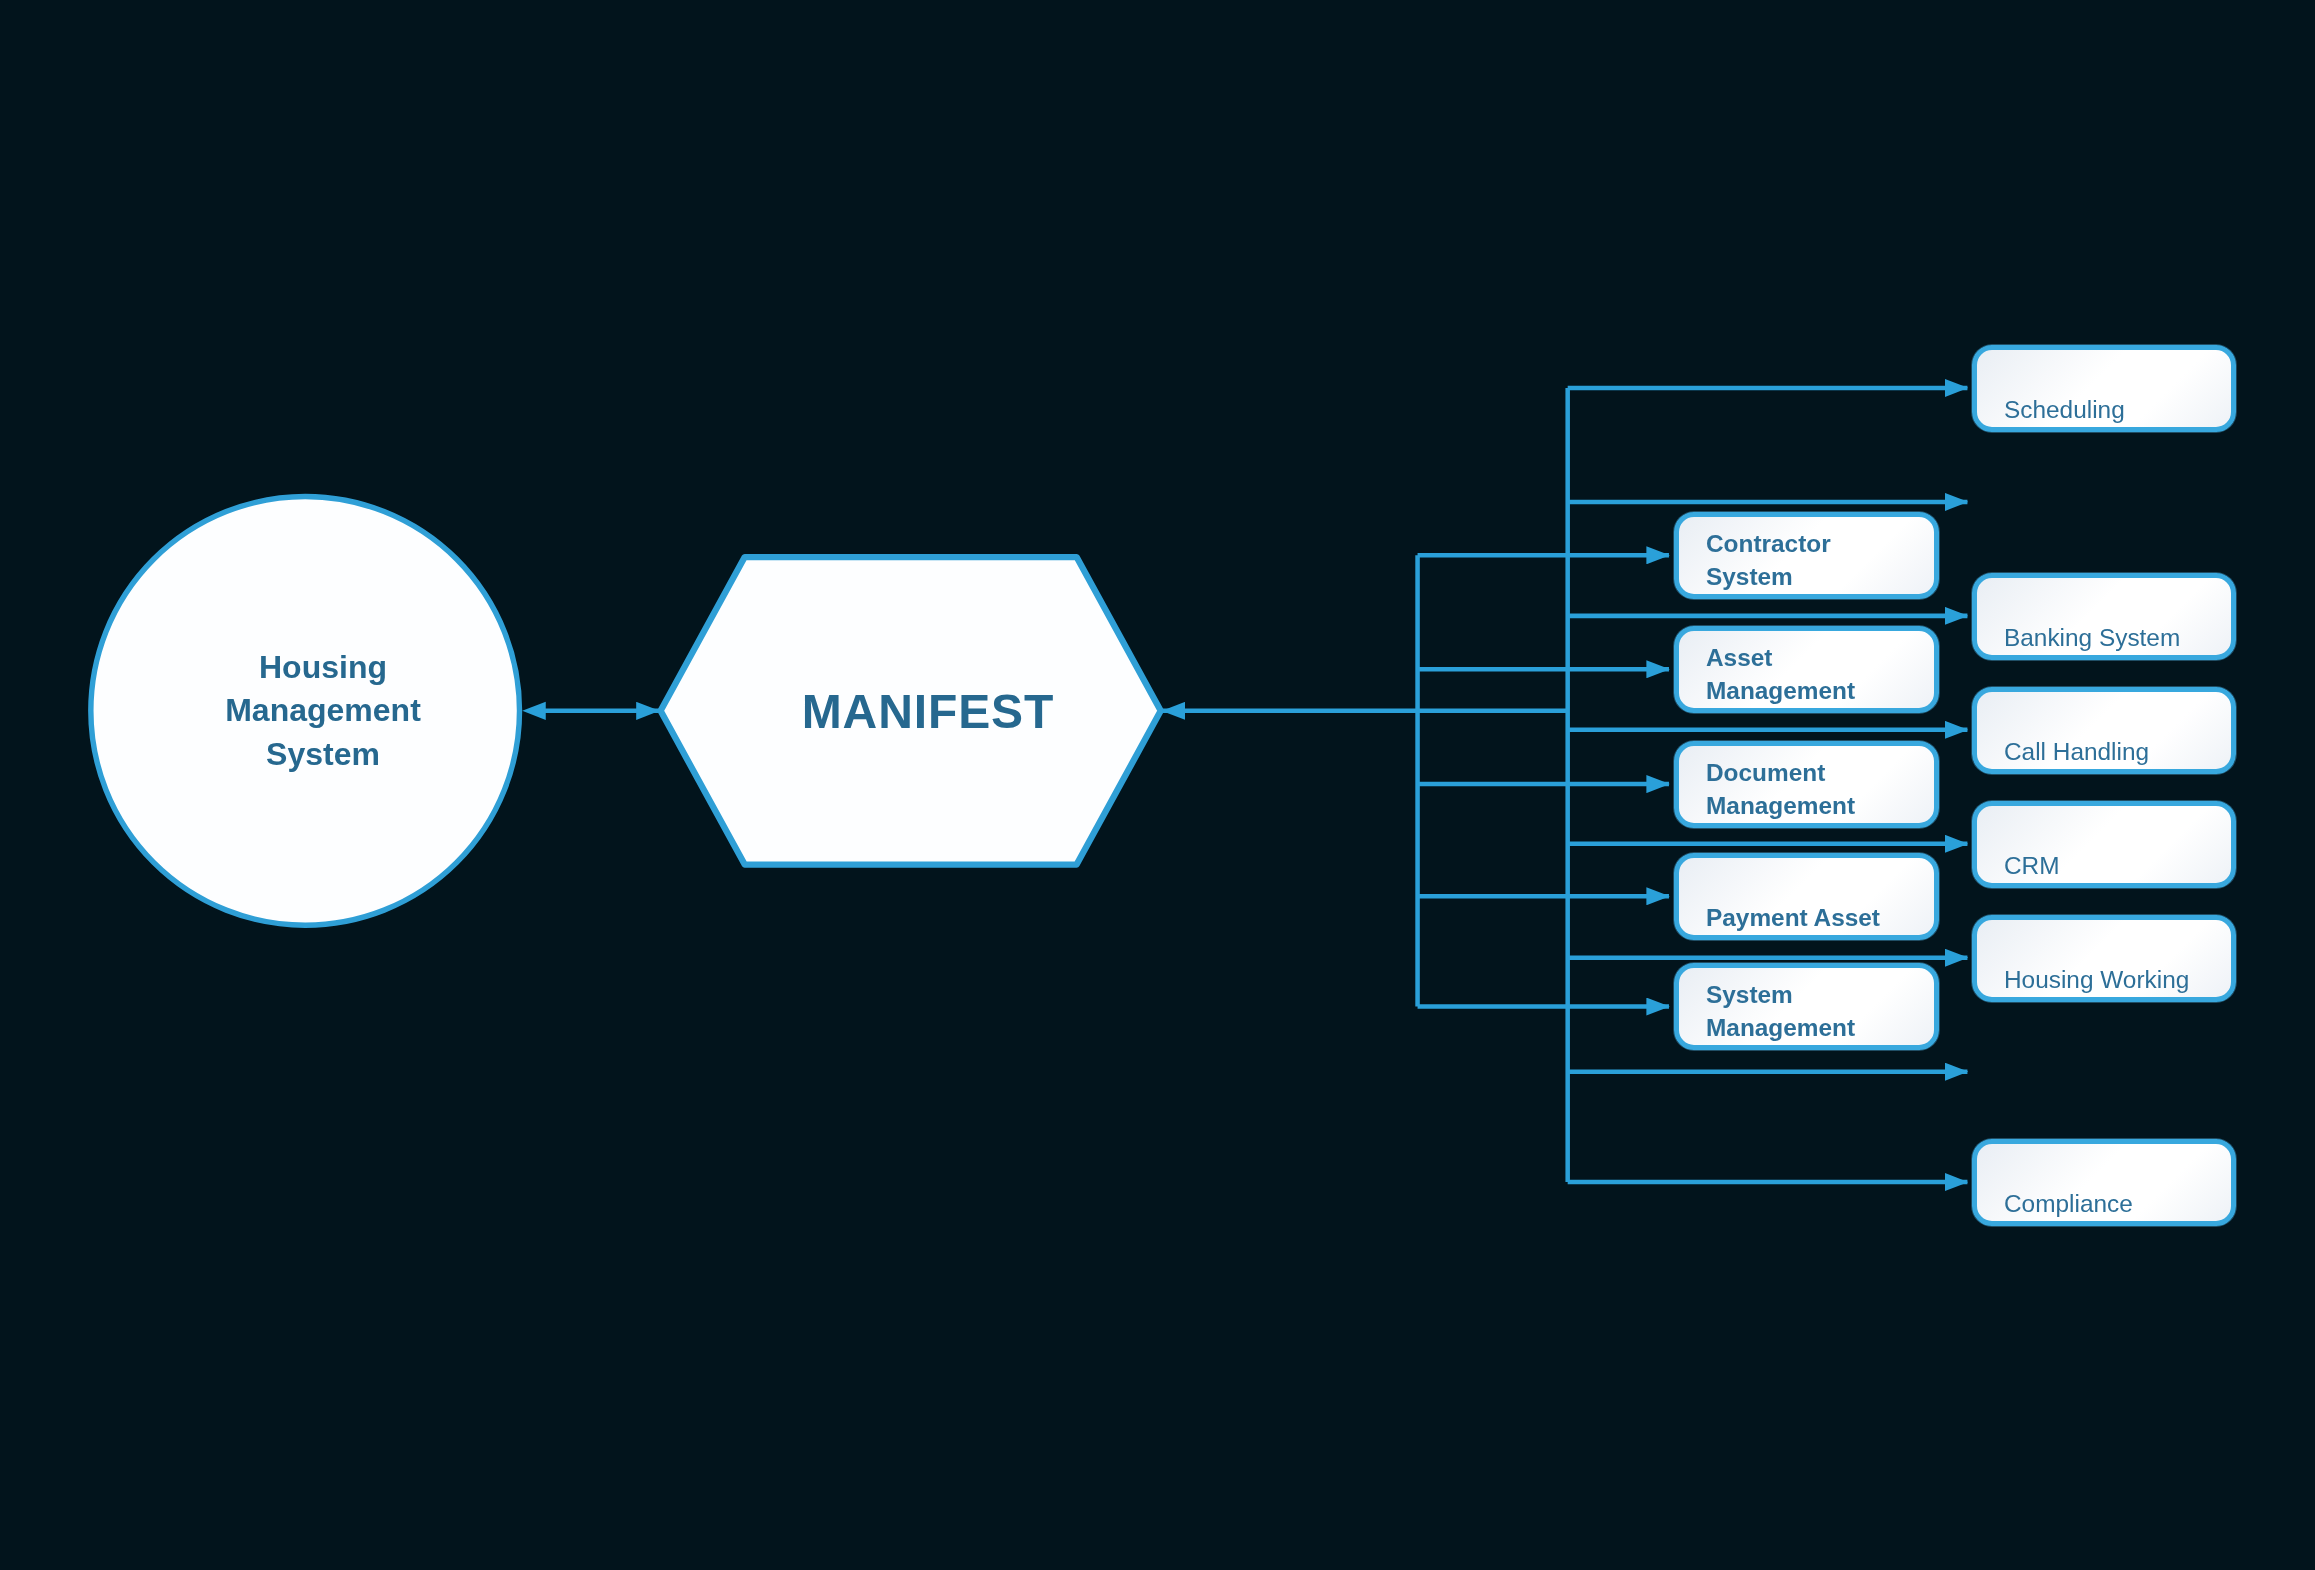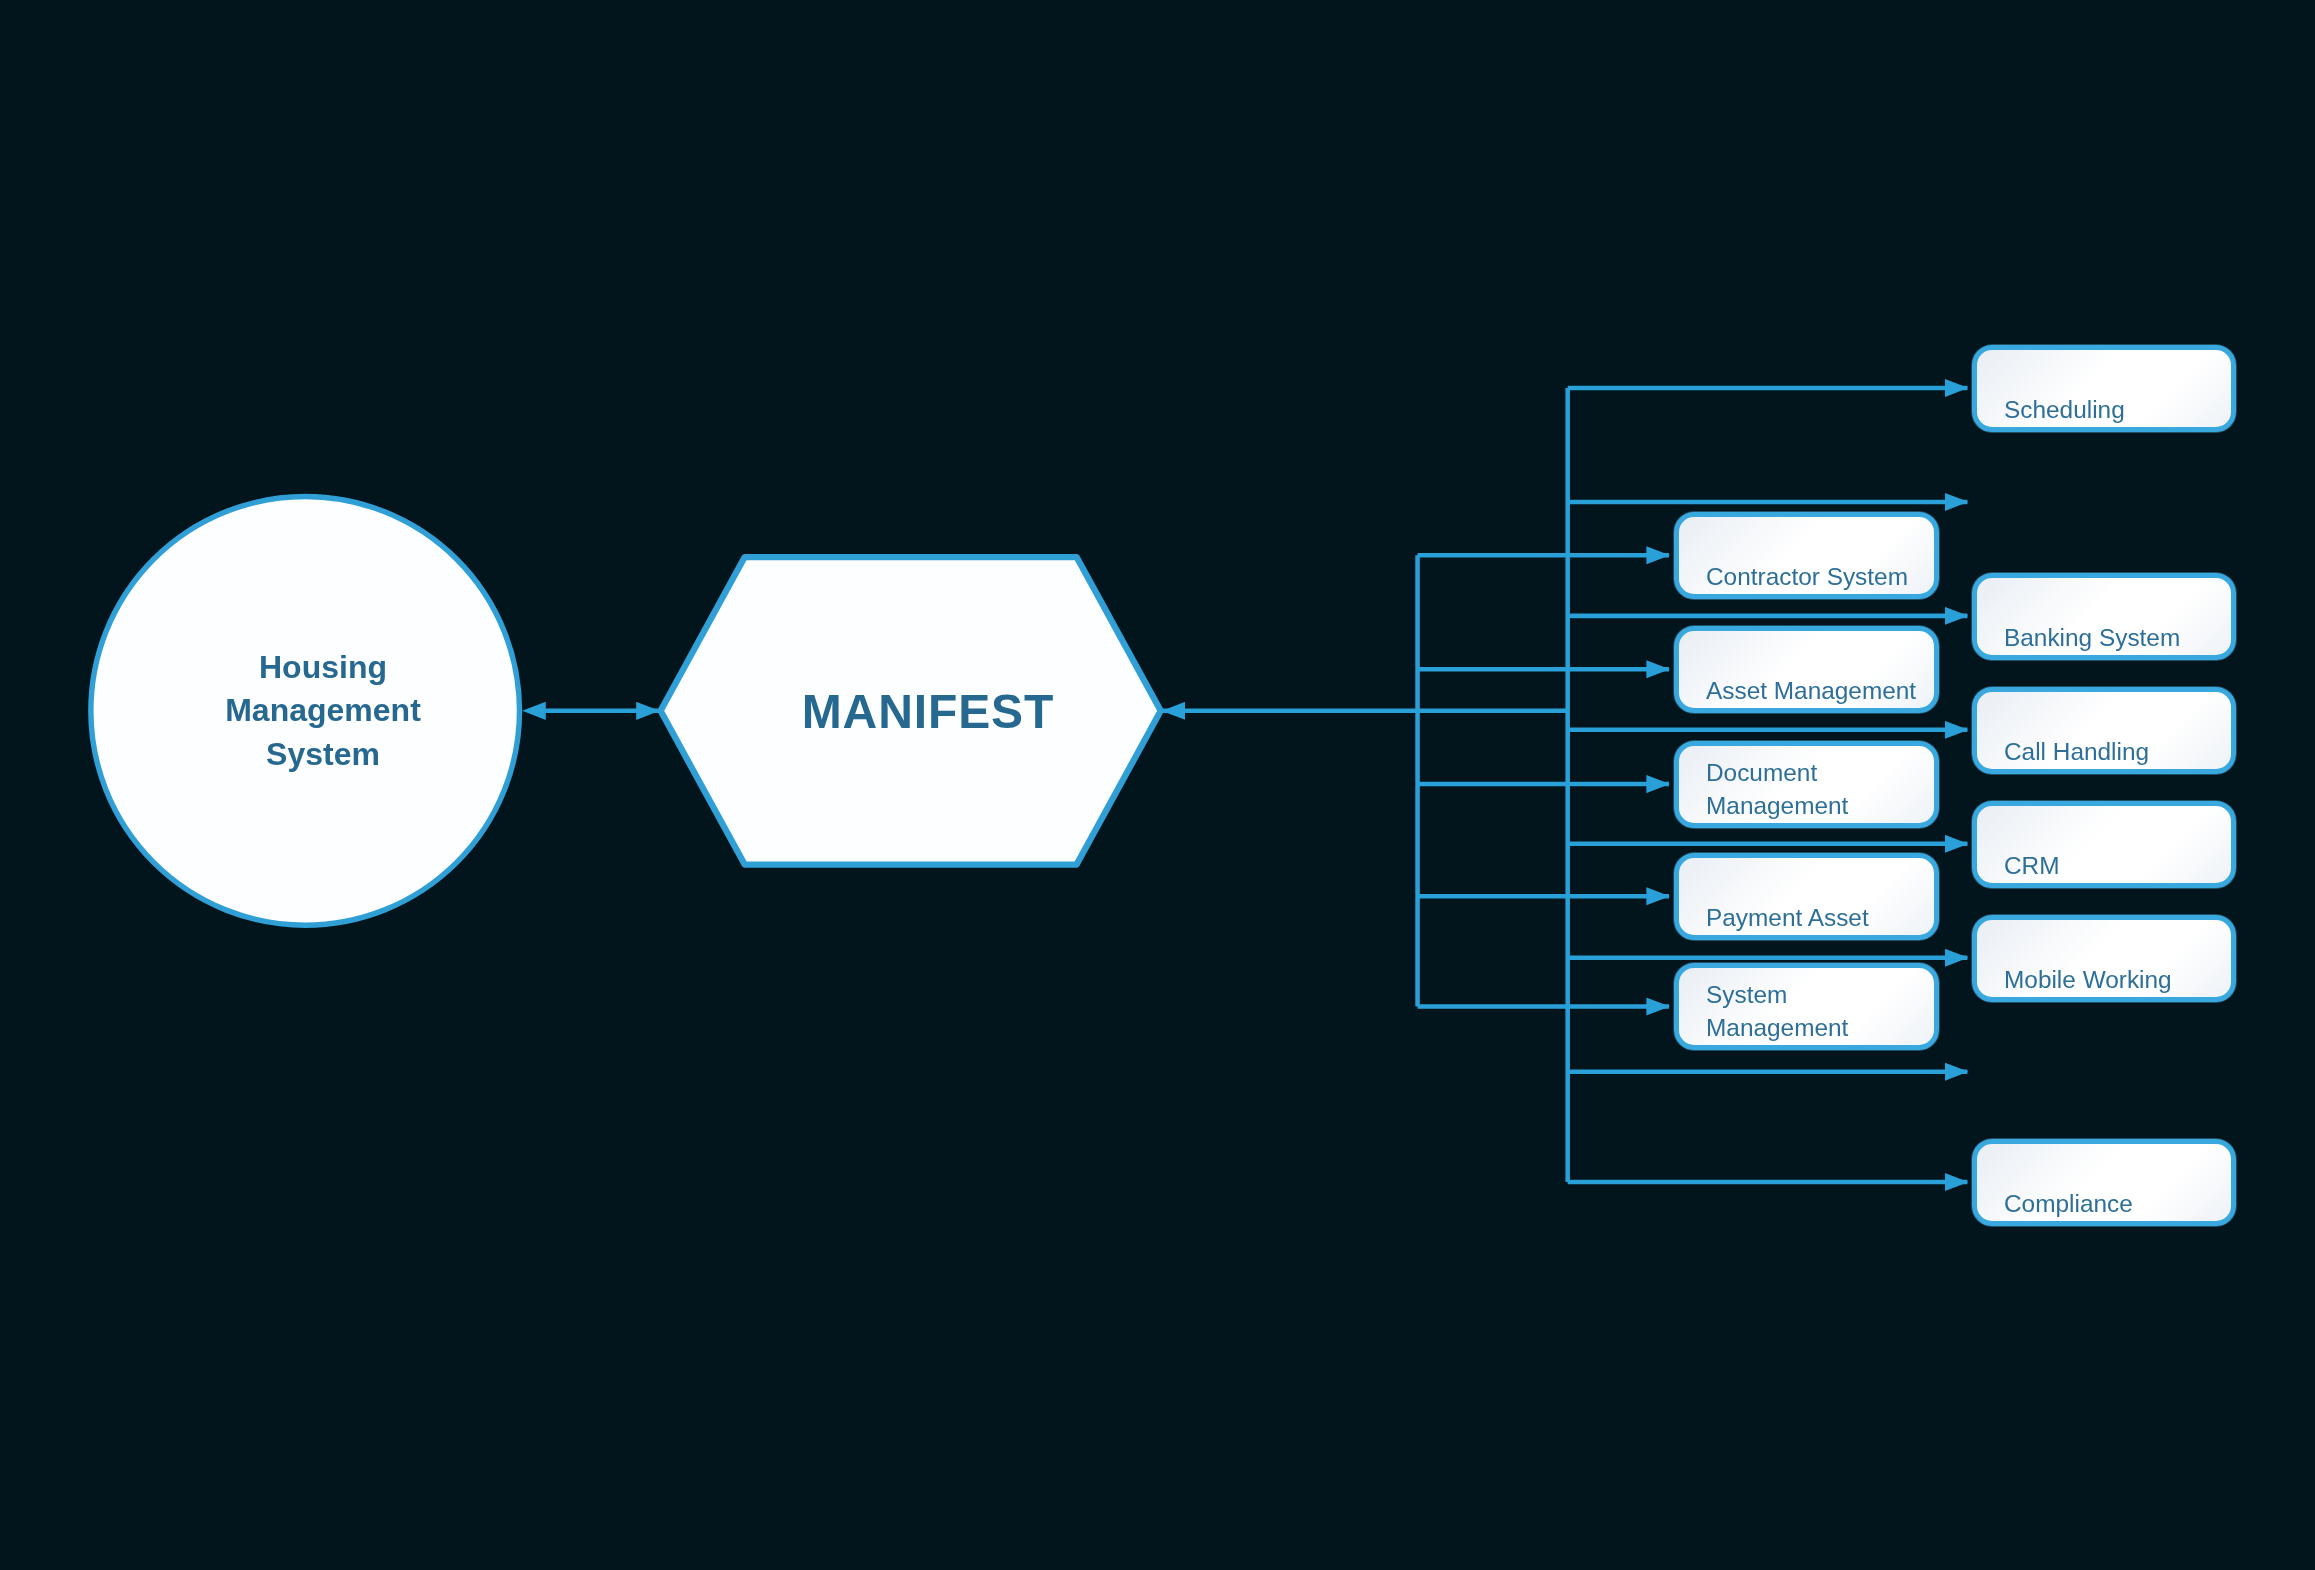--- a/index.html
+++ b/index.html
@@ -38,21 +38,21 @@
     box-shadow: 0 0 0 0.9px rgba(90,190,240,0.35);
   }
   .node .node-label {
     font-size: 24.4px;
     line-height: 1.35;
     color: #2d6f98;
     padding: 0 16.3px 0 27px;
     text-align: left;
   }
   .outer-node { left: 1972px; width: 264px; height: 87px; }
-  .inner-node { left: 1674px; width: 265px; height: 87px; }
+  .inner-node { left: 1674px; width: 265px; height: 87px; font-weight: bold; }
 
   .hub-label-wrap {
     position: absolute;
     z-index: 3;
     display: flex;
     align-items: center;
     justify-content: center;
     text-align: center;
     pointer-events: none;
   }
@@ -137,20 +137,20 @@
   <div class="node outer-node" style="top:573px">
     <span class="node-label">Banking System</span>
   </div>
   <div class="node outer-node" style="top:687px">
     <span class="node-label">Call Handling</span>
   </div>
   <div class="node outer-node" style="top:801px">
     <span class="node-label">CRM</span>
   </div>
   <div class="node outer-node" style="top:915px">
-    <span class="node-label">Mobile Working</span>
+    <span class="node-label">Housing Working</span>
   </div>
   <div class="node outer-node" style="top:1139px">
     <span class="node-label">Compliance</span>
   </div>
 
 </div>
 
 
 </body></html>

